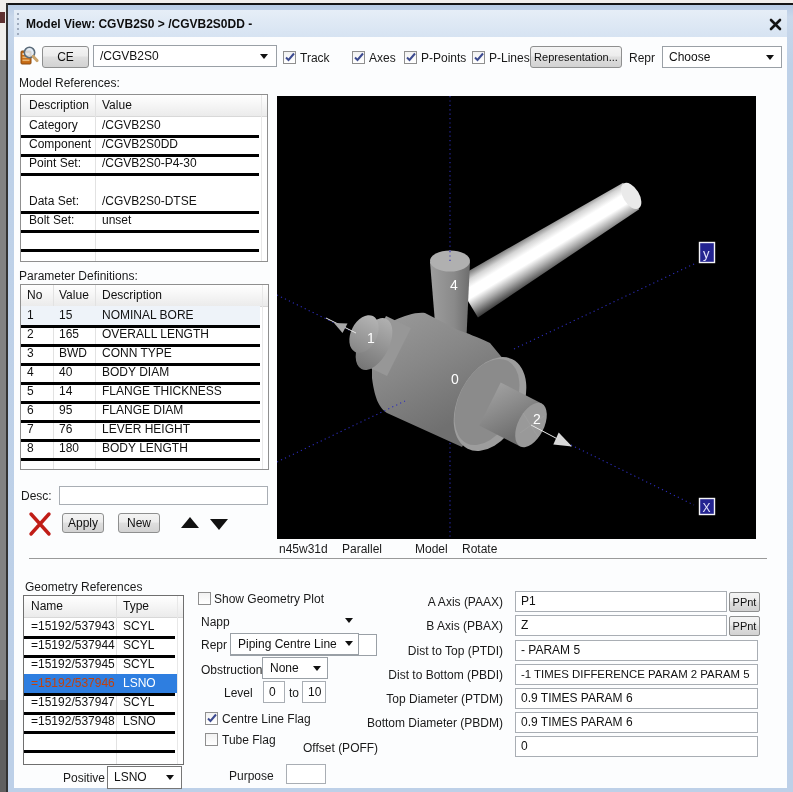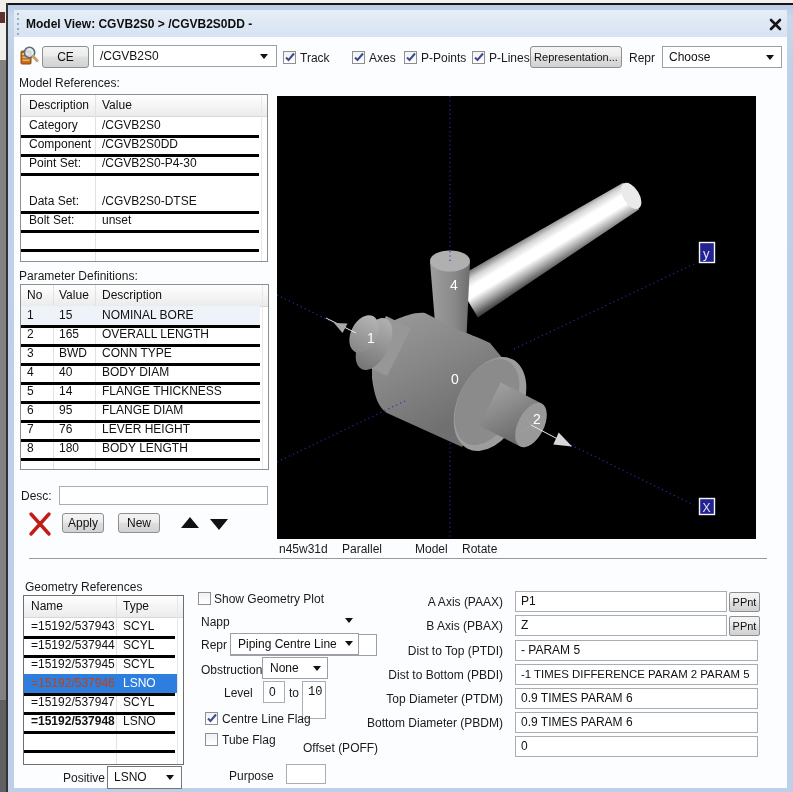--- a/index.html
+++ b/index.html
@@ -215,21 +215,21 @@
     <div class="trow" style="top:78px;">
         <div style="position:absolute;left:0;top:0;bottom:0;width:153px;background:#2e7ee0;"></div>
         <div class="tc" style="left:7px;color:#c2410c;">=15192/537946</div>
         <div class="tc" style="left:99px;color:#fff;">LSNO</div>
       </div>
     <div class="trow" style="top:97px;">
         <div class="tc" style="left:7px;">=15192/537947</div>
         <div class="tc" style="left:99px;">SCYL</div>
       </div>
     <div class="trow" style="top:116px;">
-        <div class="tc" style="left:7px;font-weight:bold;">=15192/537948</div>
+        <div class="tc" style="left:7px;">=15192/537948</div>
         <div class="tc" style="left:99px;">LSNO</div>
       </div>
     <div class="trow" style="top:135px;"></div>
   </div>
   <div class="lbl" style="left:63px;top:771px;">Positive</div>
   <div class="cmb" style="left:107px;top:766px;width:75px;height:23px;line-height:21px;border-color:#777;"><span style="margin-left:6px;">LSNO</span></div>
   <div class="arr" style="left:166px;top:775px;"></div>
 
   <div class="cb" style="left:198px;top:592px;"></div>
   <div class="lbl" style="left:214px;top:592px;">Show Geometry Plot</div>
@@ -242,21 +242,21 @@
   <div class="cmb" style="left:230px;top:633px;width:129px;height:22px;line-height:20px;"><span style="margin-left:7px;">Piping Centre Line</span></div>
   <div class="arr" style="left:345px;top:641px;"></div>
 
   <div class="lbl" style="left:201px;top:663px;">Obstruction</div>
   <div class="cmb" style="left:262px;top:657px;width:66px;height:22px;line-height:20px;"><span style="margin-left:7px;">None</span></div>
   <div class="arr" style="left:313px;top:666px;"></div>
 
   <div class="lbl" style="left:224px;top:686px;">Level</div>
   <div class="inp" style="left:263px;top:681px;width:22px;height:22px;line-height:20px;">0</div>
   <div class="lbl" style="left:289px;top:686px;">to</div>
-  <div class="inp" style="left:302px;top:681px;width:24px;height:38px;line-height:20px;font-family:Liberation Mono, monospace;">10</div>
+  <div class="inp" style="left:302px;top:681px;width:24px;height:22px;line-height:20px;">10</div>
 
   <div class="cb" style="left:205px;top:712px;"></div>
   <svg class="abs" style="left:205px;top:711px;" width="14" height="14" viewBox="0 0 14 14">
       <path d="M3 7.5 L5.5 10 L11 3.5" stroke="#3d4b90" stroke-width="2" fill="none"></path>
     </svg>
   <div class="lbl" style="left:222px;top:712px;">Centre Line Flag</div>
 
   <div class="cb" style="left:205px;top:733px;"></div>
   <div class="lbl" style="left:222px;top:733px;">Tube Flag</div>
 

